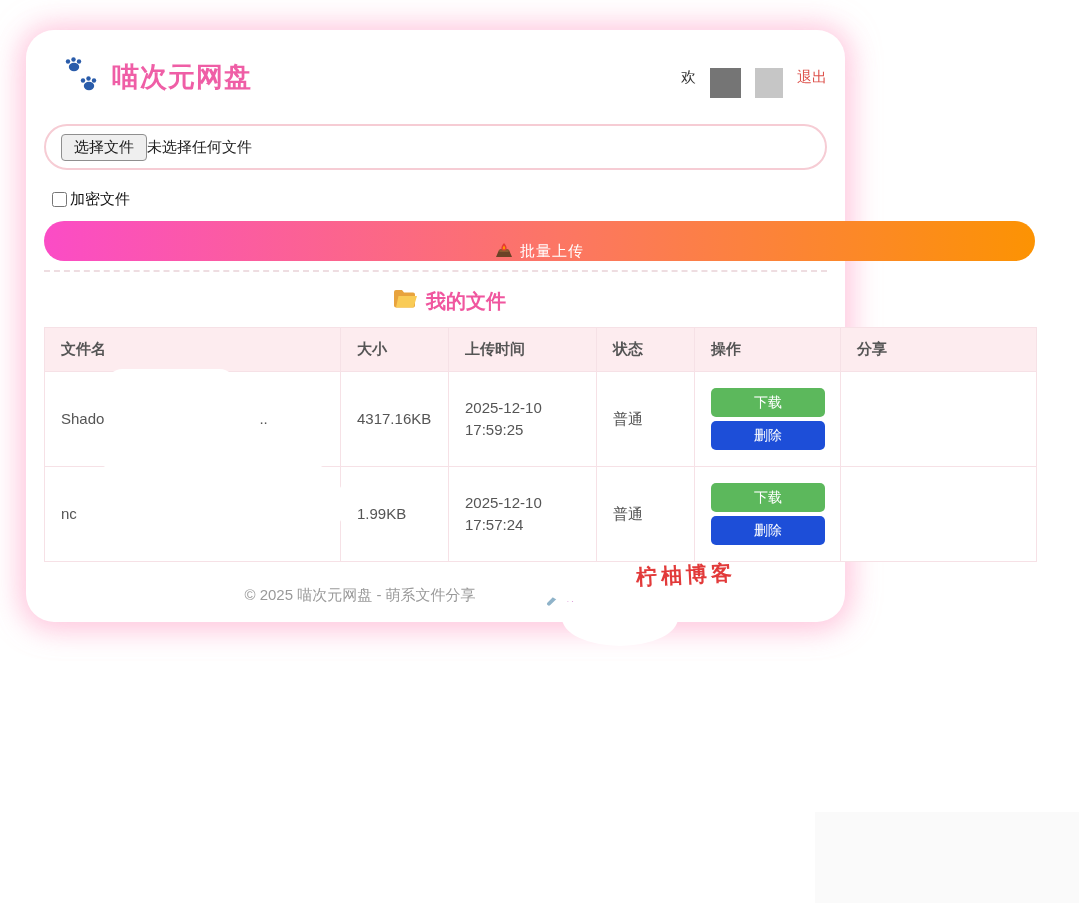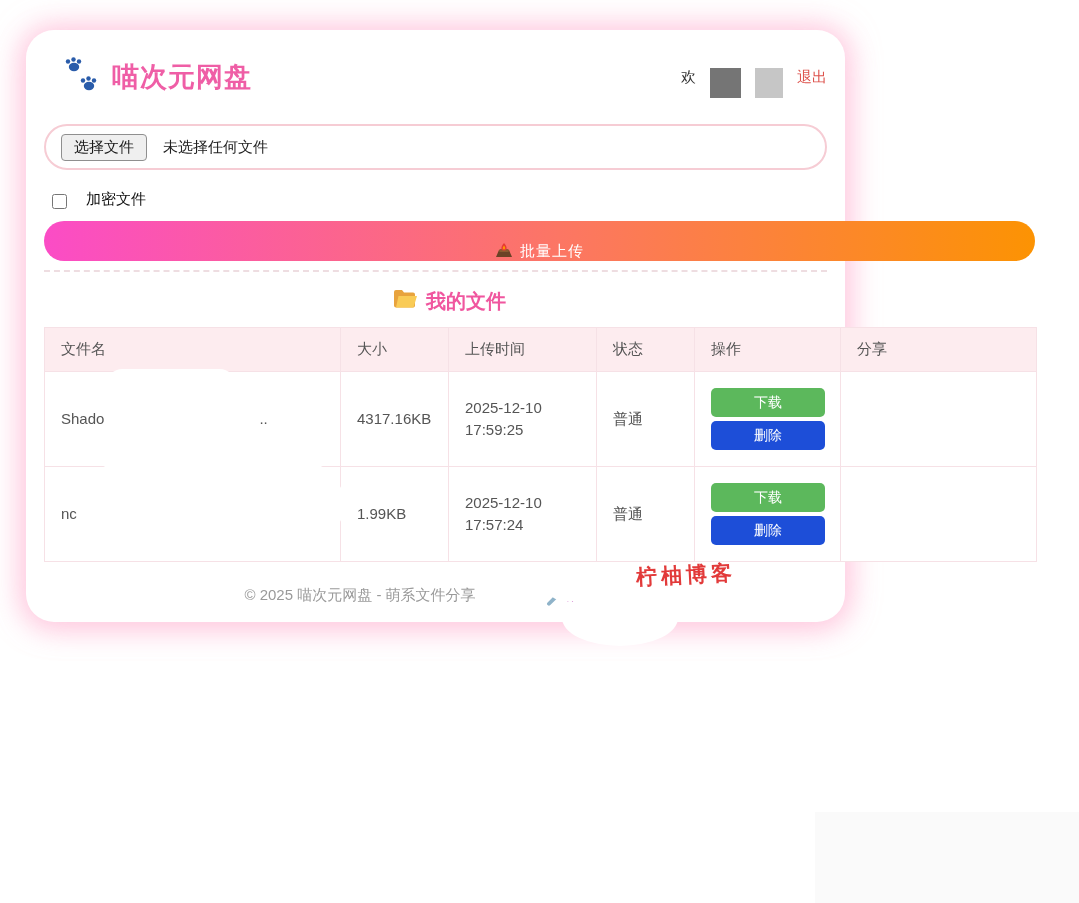--- a/index.html
+++ b/index.html
@@ -16,49 +16,49 @@
   .brand { display:flex; align-items:center; gap:12px; padding-left:20px; }
   .brand h1 { font-size:27px; font-weight:bold; color:#ef5ea6; letter-spacing:1px; }
   .userbox { display:flex; align-items:center; gap:14px; font-size:15px; color:#333; }
   .gray-box-dark { width:31px; height:30px; background:#757575; margin-top:12px; }
   .gray-box-light { width:28px; height:30px; background:#c6c6c6; margin-top:12px; }
   .logout { color:#dd524c; text-decoration:none; font-size:15px; cursor:pointer; }
 
   
   .file-row {
     margin:26px 18px 0 18px; height:46px; border:2px solid #f6ccd4; border-radius:24px;
-    display:flex; align-items:center; padding-left:15px; gap:16px; background:#fff;
+    display:flex; align-items:center; padding-left:15px; gap:0; background:#fff;
   }
   .choose-btn {
     font-size:15px; color:#1a1a1a; background:#efefef; border:1px solid #8f8f8f;
     border-radius:4px; padding:3px 12px; cursor:pointer; font-family:inherit;
   }
   .no-file { font-size:15px; color:#222; }
 
   
-  .encrypt-row { margin:20px 18px 0 26px; display:flex; align-items:flex-end; gap:19px; font-size:15px; color:#111; }
+  .encrypt-row { margin:20px 18px 0 26px; display:flex; align-items:center; gap:3px; font-size:15px; color:#111; }
   .encrypt-row input { width:15px; height:15px; cursor:pointer; }
 
   
   .upload-btn {
     margin:12px 18px 0 18px; width:991px; height:40px; border:none; border-radius:20px;
     background:linear-gradient(to right,#fb4cc6 0%,#fc7664 52%,#fc9303 100%);
     color:#ffffff; font-size:15px; letter-spacing:1px; cursor:pointer; font-family:inherit;
     display:flex; align-items:flex-end; justify-content:center; gap:7px;
   }
 
   .dash-divider { margin:9px 18px 0 18px; border-top:2px dashed #eedde1; }
 
   
   .section-title { margin-top:16px; text-align:center; font-size:20px; font-weight:bold; color:#f0569f;
     display:flex; align-items:center; justify-content:center; gap:8px;margin-left:28px; }
 
   
   table { margin:12px 18px 0 18px; width:991px; border-collapse:collapse; table-layout:fixed; font-size:15px; }
-  th { background:#fdecef; color:#555; font-weight:normal; text-align:left; padding:12px 16px; border:1px solid #f6e1e6; height:44px; }
+  th { background:#fdecef; color:#555; font-weight:bold; text-align:left; padding:12px 16px; border:1px solid #f6e1e6; height:44px; }
   td { background:#fff; color:#555; padding:12px 16px; border:1px solid #f6e1e6; height:93px; vertical-align:middle; line-height:1.5; }
   .c0{width:296px;} .c1{width:108px;} .c2{width:148px;} .c3{width:98px;} .c4{width:146px;} .c5{width:196px;}
   .name-spacer { display:inline-block; width:155px; }
   .op-btn { display:block; width:114px; height:29px; margin:4px auto; border:none; border-radius:5px;
     color:#fff; font-size:14px; cursor:pointer; font-family:inherit; }
   .btn-download { background:#5cb85c; }
   .btn-delete { background:#1d4ed8; }
 
   
   .footer { margin-top:24px; display:flex; align-items:center; justify-content:center; font-size:15px; color:#9a9a9a; }

